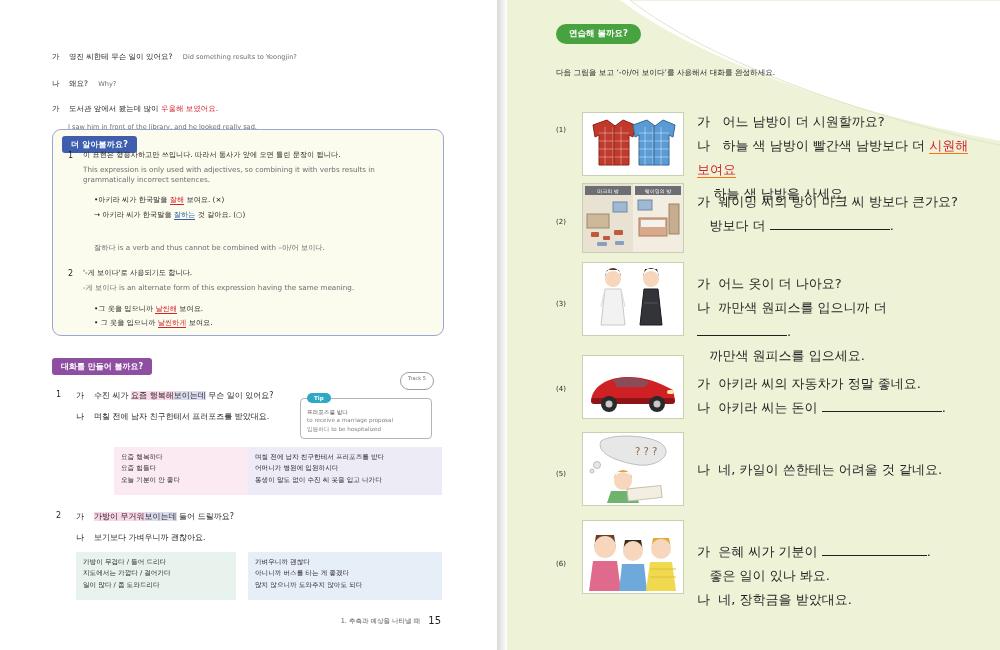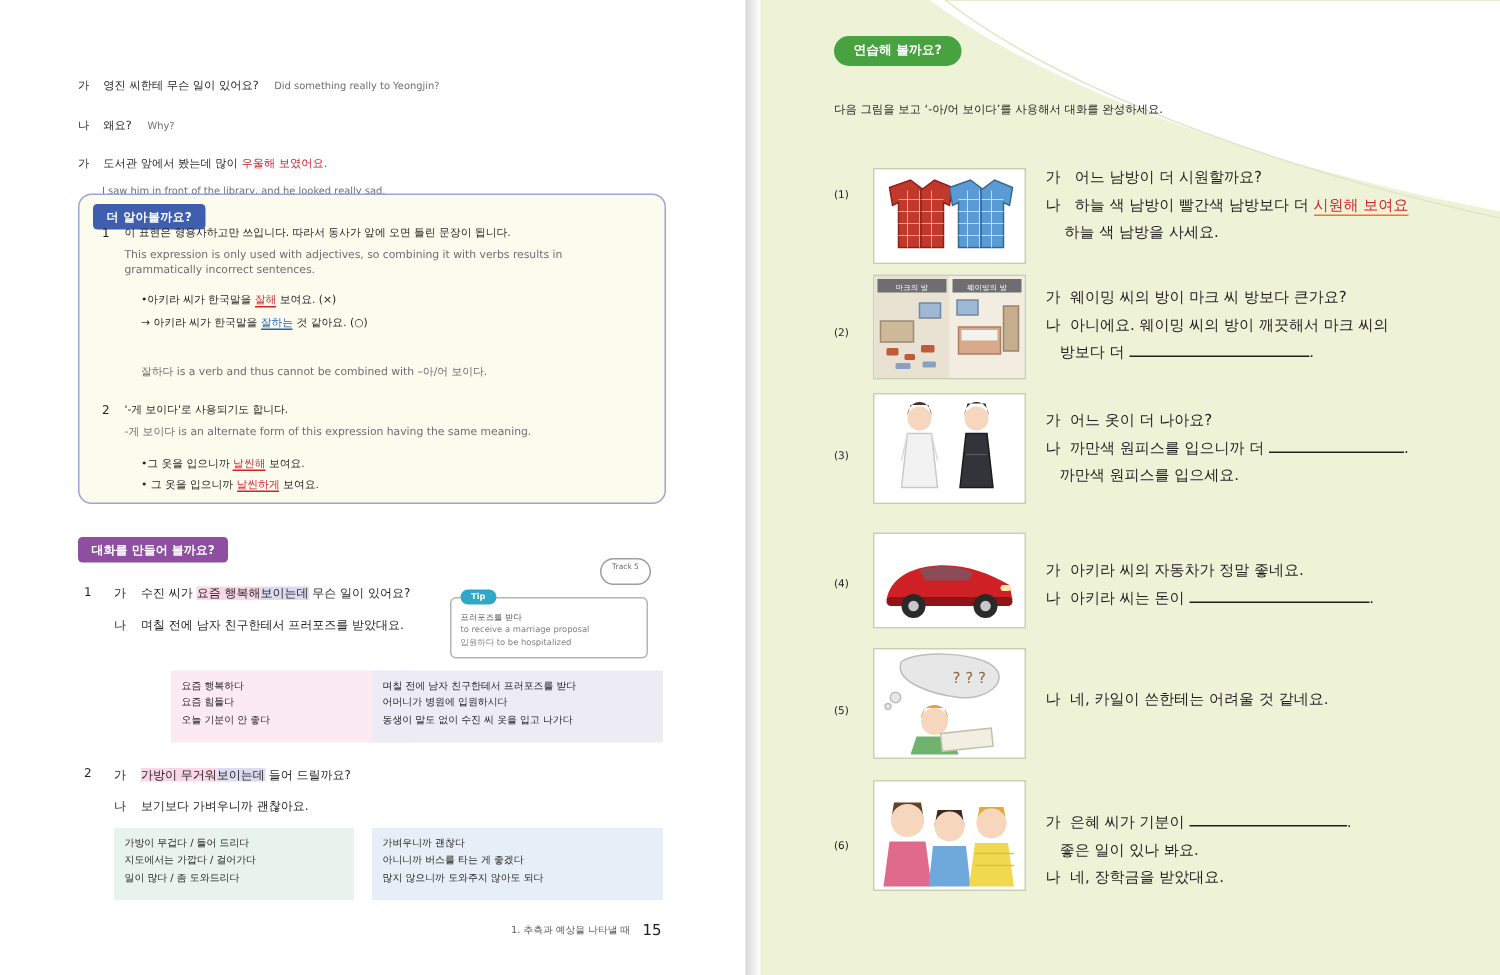--- a/index.html
+++ b/index.html
@@ -90,34 +90,34 @@
   .tagC{
     position:absolute;left:556px;top:24px;
     background:#47a23f;color:#fff;font-size:8.5px;font-weight:bold;
     padding:4px 13px;border-radius:12px;
   }
   .instr{position:absolute;left:556px;top:66px;font-size:7.6px;color:#231f20;}
   .qidx{position:absolute;font-size:7px;color:#231f20;}
   .thumb{
     position:absolute;border:1px solid #c9cfb2;background:#fff;overflow:hidden;
   }
-  .qtext{position:absolute;font-size:10px;line-height:1.85;color:#231f20;}
+  .qtext{position:absolute;font-size:13px;line-height:1.85;color:#231f20;}
   .blank{display:inline-block;border-bottom:1px solid #231f20;}
 </style>
 </head>
 <body>
 
 <div class="page">
 
   <div class="left">
 
     <div class="dlg" style="left:52px;top:52px;">
       <span class="sp">가</span>
       <span>영진 씨한테 무슨 일이 있어요?</span>
-      <span class="en" style="margin-left:8px;">Did something really to Yeongjin?</span>
+      <span class="en" style="margin-left:8px;">Did something results to Yeongjin?</span>
     </div>
     <div class="dlg" style="left:52px;top:79px;">
       <span class="sp">나</span>
       <span>왜요?</span>
       <span class="en" style="margin-left:8px;">Why?</span>
     </div>
     <div class="dlg" style="left:52px;top:104px;">
       <span class="sp">가</span>
       <span>도서관 앞에서 봤는데 많이 <span class="hl-red">우울해 보였어요.</span></span>
     </div>
@@ -276,21 +276,20 @@
           </g>
         <rect x="30" y="18" width="14" height="10" fill="#9fb8d4" stroke="#6f88a3"></rect>
         <rect x="56" y="34" width="28" height="18" fill="#d9a98c" stroke="#a87f63"></rect>
         <rect x="58" y="36" width="24" height="7" fill="#f2f2ef"></rect>
         <rect x="86" y="20" width="10" height="30" fill="#c6ad8e" stroke="#9b8468"></rect>
         <rect x="55" y="16" width="14" height="10" fill="#9fb8d4" stroke="#6f88a3"></rect>
       </svg>
     </div>
     <div class="qtext" style="left:200px;top:190px;width:275px;">
       <div><span>가</span>&nbsp;&nbsp;<span>웨이밍 씨의 방이 마크 씨 방보다 큰가요?</span></div>
-      <div><span>나</span>&nbsp;&nbsp;<span>아니에요. 웨이밍 씨의 방이 깨끗해서 마크 씨의</span></div>
       <div>&nbsp;&nbsp;&nbsp;방보다 더 <span class="blank" style="width:120px;"></span>.</div>
     </div>
 
     <span class="qidx" style="left:59px;top:300px;">(3)</span>
     <div class="thumb" style="left:85px;top:262px;width:100px;height:72px;">
       <svg width="100" height="72" viewBox="0 0 100 72">
         <rect width="100" height="72" fill="#ffffff"></rect>
         <g>
           <circle cx="30" cy="16" r="8" fill="#f6d7bd"></circle>
           <path d="M22,14 a8,9 0 0 1 16,0 l-2,-7 -12,0 Z" fill="#4a3526"></path>

